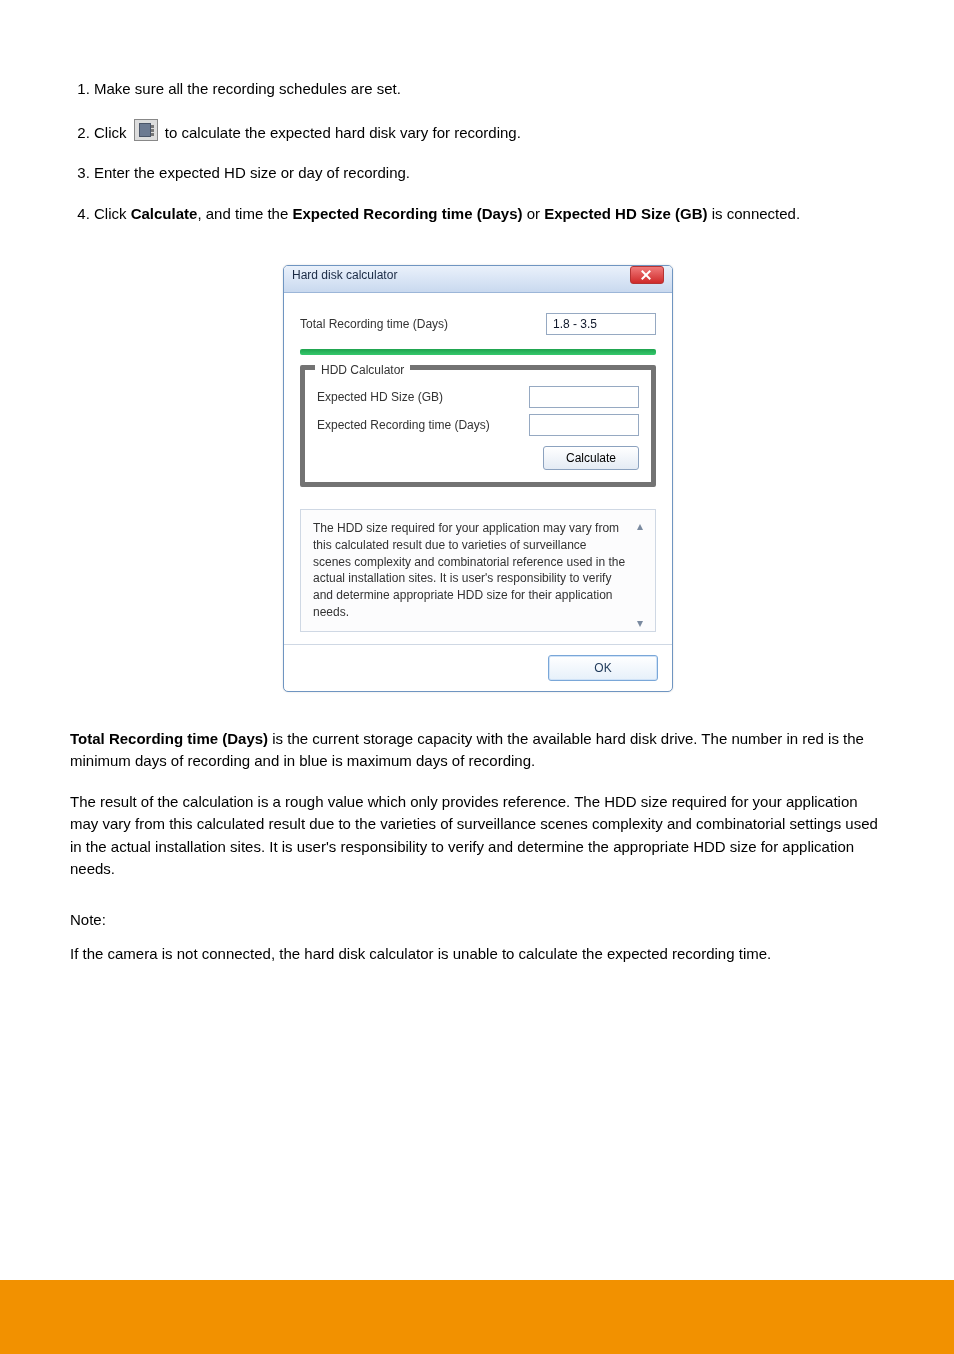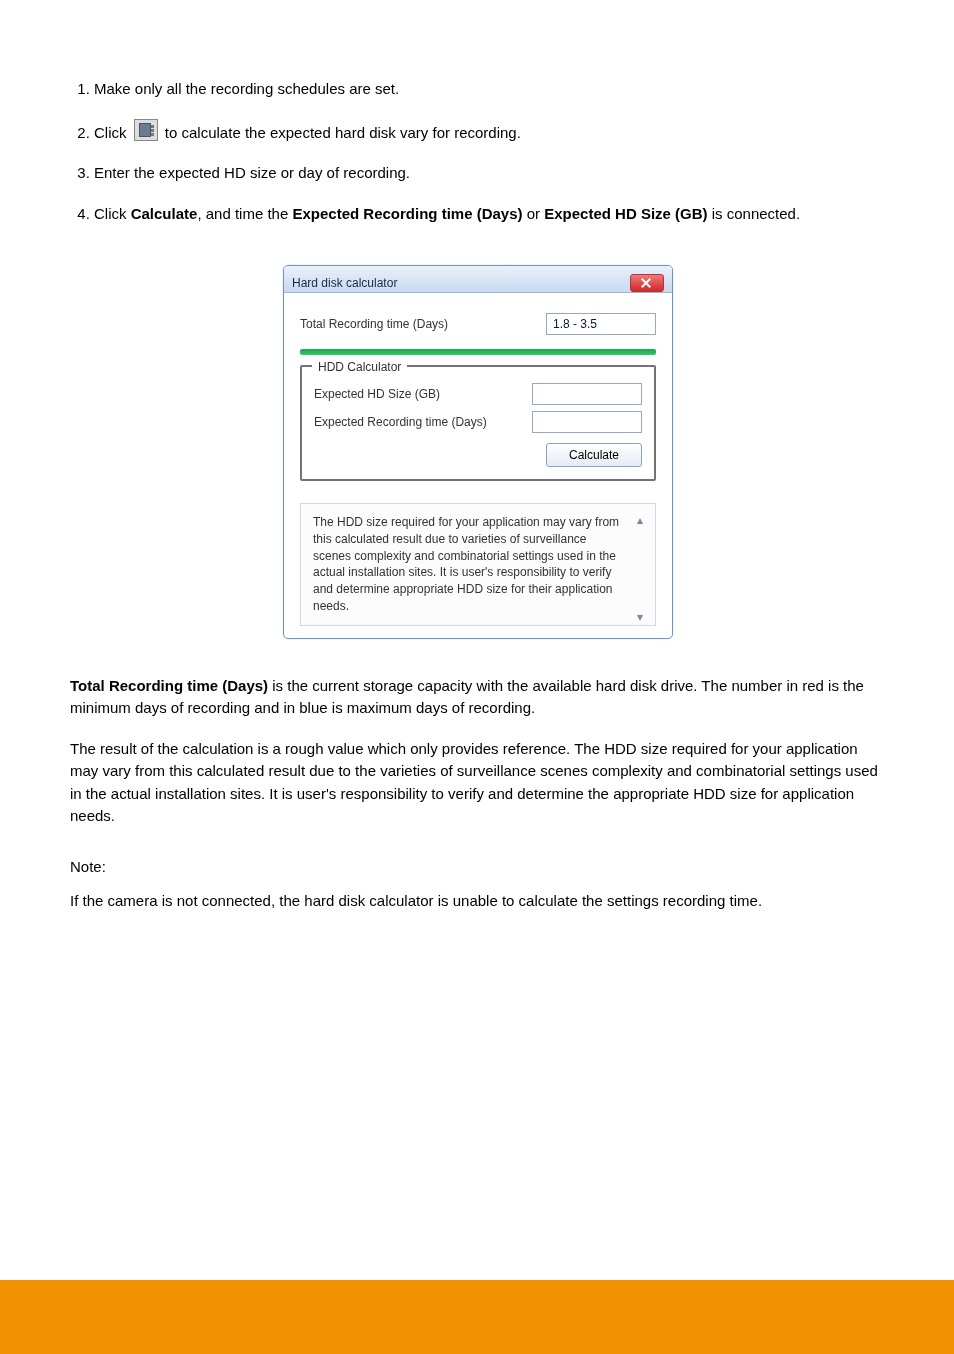--- a/index.html
+++ b/index.html
@@ -12,37 +12,37 @@
     background:#ddd;position:relative;vertical-align:text-bottom;margin:0 3px}
   .icon-btn::before{content:"";position:absolute;left:4px;top:3px;width:10px;
     height:12px;background:#6c7a91;border:1px solid #4a5568}
   .icon-btn::after{content:"";position:absolute;right:3px;top:5px;width:3px;
     height:3px;background:#777;box-shadow:0 4px 0 #777,0 8px 0 #777}
   .bold{font-weight:bold}
   .dialog-wrap{display:block;margin:14px auto 36px auto;width:388px}
   .dialog{width:388px;border:1px solid #6f95c1;border-radius:5px;overflow:hidden;
     background:#fff;box-shadow:0 0 2px rgba(0,0,0,.15);font-size:12px;
     font-family:"Segoe UI",Tahoma,Arial,sans-serif;color:#222}
-  .dlg-titlebar{height:26px;display:flex;align-items:flex-end;justify-content:space-between;
+  .dlg-titlebar{height:26px;display:flex;align-items:flex-start;justify-content:space-between;
     padding:0 8px;background:linear-gradient(#eaf1fb,#c9d9ef);border-bottom:1px solid #9cb6d8}
   .dlg-title{color:#1a2a44}
   .dlg-close{width:34px;height:18px;border:1px solid #b43434;border-radius:3px;
     background:linear-gradient(#f07a7a,#cf2a2a);position:relative}
   .dlg-close::before,.dlg-close::after{content:"";position:absolute;left:14px;top:2px;
     width:2px;height:12px;background:#fff}
   .dlg-close::before{transform:rotate(45deg)}
   .dlg-close::after{transform:rotate(-45deg)}
   .dlg-body{padding:14px 16px 12px 16px}
   .row{display:flex;align-items:center;margin:6px 0}
   .row .lbl{flex:1;color:#333}
   .field{width:110px;height:22px;border:1px solid #96a9c2;background:#fff;
     padding:2px 6px;box-sizing:border-box;font-size:12px;color:#0f172a}
   .progress{height:6px;background:linear-gradient(#1fa34e,#35c96d);border-radius:2px;
     margin:14px 0 10px 0}
-  .fieldset{border:2px solid #737373;border-radius:2px;padding:10px 12px 12px 12px;
+  .fieldset{border:5px solid #737373;border-radius:2px;padding:10px 12px 12px 12px;
     position:relative;margin-top:4px}
   .legend{position:absolute;top:-9px;left:10px;background:#fff;padding:0 6px;color:#333}
   .btn{width:96px;height:24px;border:1px solid #8ca2bf;border-radius:3px;
     background:linear-gradient(#fff,#e4ebf4);font-size:12px;font-family:inherit;
     cursor:pointer}
   .btn-row{display:flex;justify-content:flex-end;margin-top:10px}
   .notice-box{position:relative;border:1px solid #cfd8e4;background:#fcfcfd;
     margin-top:22px;padding:10px 28px 10px 12px;color:#333;font-size:12px;
     line-height:1.4}
   .scroll-arrow{position:absolute;right:8px;width:10px;height:10px;color:#7a8aa0}
@@ -58,21 +58,21 @@
   .para{margin:0 0 18px 0}
   .note-block{margin:28px 0 0 0}
   .note-head{font-weight:normal;margin:10px 0 12px 0}
   .footer-band{height:74px;background:#f29100}
 </style>
 </head>
 <body>
 
 <div class="page">
   <ol class="num-list">
-    <li><span>Make only all the recording schedules are set.</span></li>
+    <li><span>Make sure all the recording schedules are set.</span></li>
     <li>
       <span>Click</span>
       <span class="icon-btn"></span>
       <span>to calculate the expected hard disk vary for recording.</span>
     </li>
     <li><span>Enter the expected HD size or day of recording.</span></li>
     <li>
       <span>Click </span><span class="bold">Calculate</span><span>, and time the </span>
       <span class="bold">Expected Recording time (Days)</span><span> or </span>
       <span class="bold">Expected HD Size (GB)</span><span> is connected.</span>
@@ -102,39 +102,42 @@
             <span class="lbl">Expected Recording time (Days)</span>
             <input class="field" value="" style="">
           </div>
           <div class="btn-row">
             <button class="btn">Calculate</button>
           </div>
         </div>
 
         <div class="notice-box">
           <span class="scroll-arrow arrow-up"></span>
-          <span>The HDD size required for your application may vary from this calculated result due to varieties of surveillance scenes complexity and combinatorial settings used in the actual installation sites. It is user's responsibility to verify and determine appropriate HDD size for their application needs.</span>
+          <span>The HDD size required for your application may vary from this calculated result due to varieties of surveillance scenes complexity and combinatorial reference used in the actual installation sites. It is user's responsibility to verify and determine appropriate HDD size for their application needs.</span>
           <span class="scroll-arrow arrow-dn"></span>
         </div>
+      </div>
+      <div class="dlg-footer">
+        <button class="ok-btn">OK</button>
       </div>
     </div>
   </div>
 
   <p class="para">
     <span class="bold">Total Recording time (Days)</span> is the current storage capacity with the available
     hard disk drive. The number in red is the minimum days of recording and in blue is
     maximum days of recording.
   </p>
 
   <p class="para">
     The result of the calculation is a rough value which only provides reference. The HDD size required for
     your application may vary from this calculated result due to the varieties of surveillance scenes
     complexity and combinatorial settings used in the actual installation sites. It is
     user's responsibility to verify and determine the appropriate HDD size for application needs.
   </p>
 
   <div class="note-block">
     <div class="note-head">Note:</div>
-    <p class="para">If the camera is not connected, the hard disk calculator is unable to calculate the settings recording time.</p>
+    <p class="para">If the camera is not connected, the hard disk calculator is unable to calculate the expected recording time.</p>
   </div>
 </div>
 
 <div class="footer-band"></div>
 
 </body></html>

